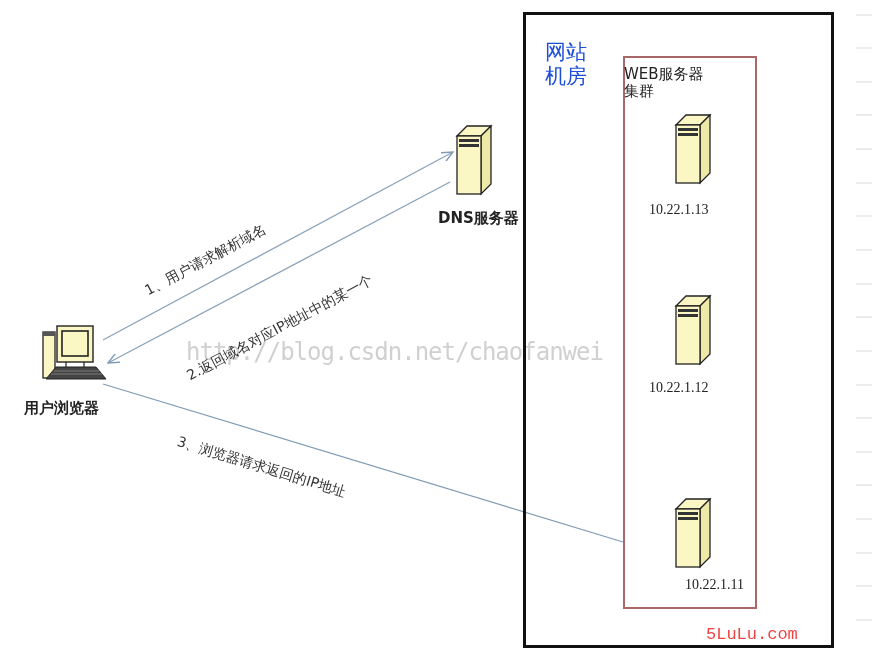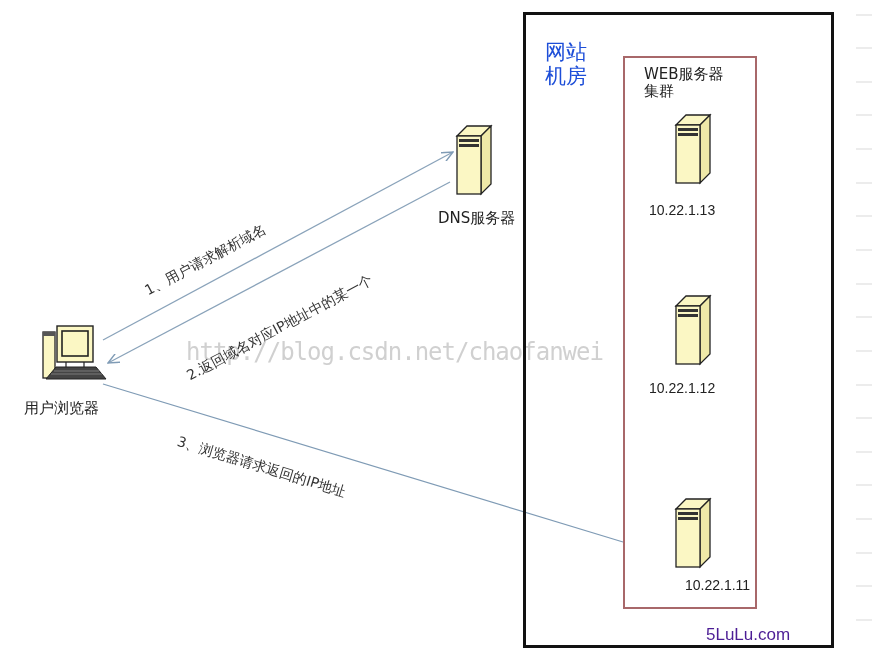--- a/index.html
+++ b/index.html
@@ -2,26 +2,26 @@
 <html><head>
 <meta charset="utf-8">
 <style>
   html, body { margin:0; padding:0; background:#ffffff; }
   body { width:878px; height:652px; position:relative; overflow:hidden; font-family:"DejaVu Sans","Liberation Sans",sans-serif; color:#1a1a1a; }
   .abs { position:absolute; }
   #lines { position:absolute; left:0; top:0; width:878px; height:652px; }
   .outer-box { left:523px; top:12px; width:311px; height:636px; border:3px solid #111; box-sizing:border-box; }
   .cluster-box { left:623px; top:56px; width:134px; height:553px; border:2.5px solid #a8686a; box-sizing:border-box; }
   .room-title { left:545px; top:40px; font-size:21px; line-height:24px; color:#1d4ed8; letter-spacing:0px; }
-  .cluster-title { left:644px; top:66px; font-size:15px; line-height:17px; color:#222; }
-  .ip { font-size:14px; color:#222; font-family:Liberation Sans, sans-serif; }
-  .label { font-size:15px; color:#222; }
+  .cluster-title { left:624px; top:66px; font-size:15px; line-height:17px; color:#222; }
+  .ip { font-size:14px; color:#222; font-family:Liberation Serif, serif; }
+  .label { font-size:15px; color:#222;font-weight:bold; }
   .rot { transform-origin:left top; font-size:14px; color:#333; white-space:nowrap; font-family:"DejaVu Sans",sans-serif; }
   .watermark { left:186px; top:338px; font-family:"DejaVu Sans Mono","Liberation Mono",monospace; font-size:24px; color:#c8c8c8; letter-spacing:-1px; white-space:nowrap; opacity:0.85;text-align:center; }
-  .brand { left:706px; top:625px; font-size:17px; color:#4c1d95; font-family:Liberation Sans, sans-serif; }
+  .brand { left:706px; top:625px; font-size:17px; color:#ef4444; font-family:Liberation Mono, monospace; }
   .tick { position:absolute; left:856px; width:16px; height:2px; background:#ececec; }
 </style>
 </head>
 <body>
 
 <svg id="lines" viewBox="0 0 878 652">
   <defs>
     <marker id="arr" markerWidth="12" markerHeight="10" refX="11" refY="5" orient="auto" markerUnits="userSpaceOnUse">
       <path d="M0,0 L11,5 L0,10" fill="none" stroke="#7f9bb5" stroke-width="1.4"></path>
     </marker>

